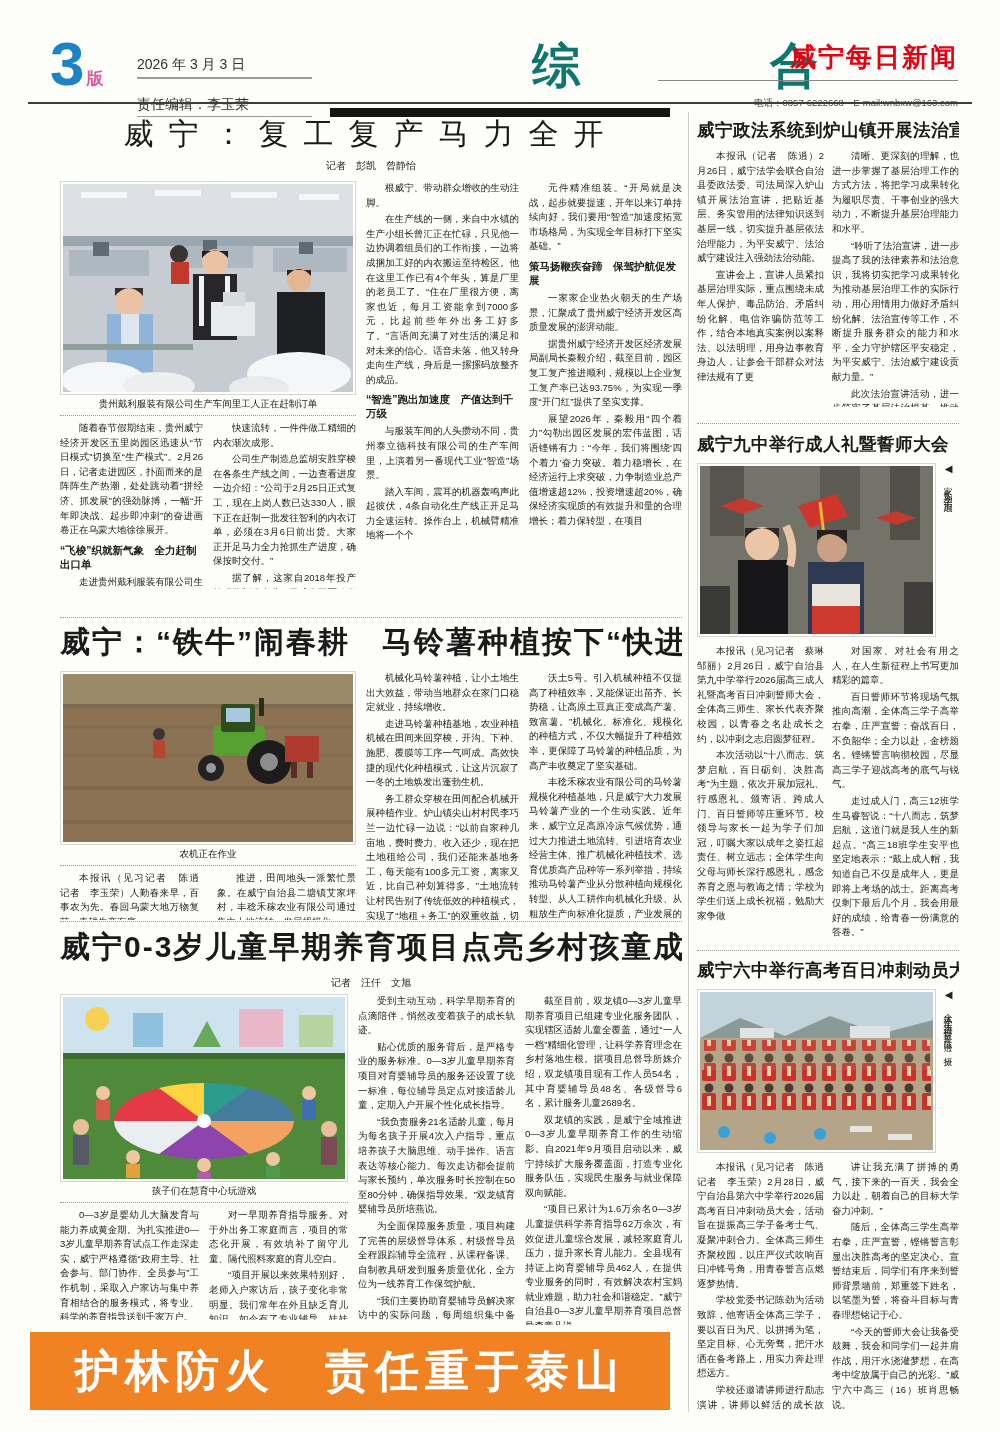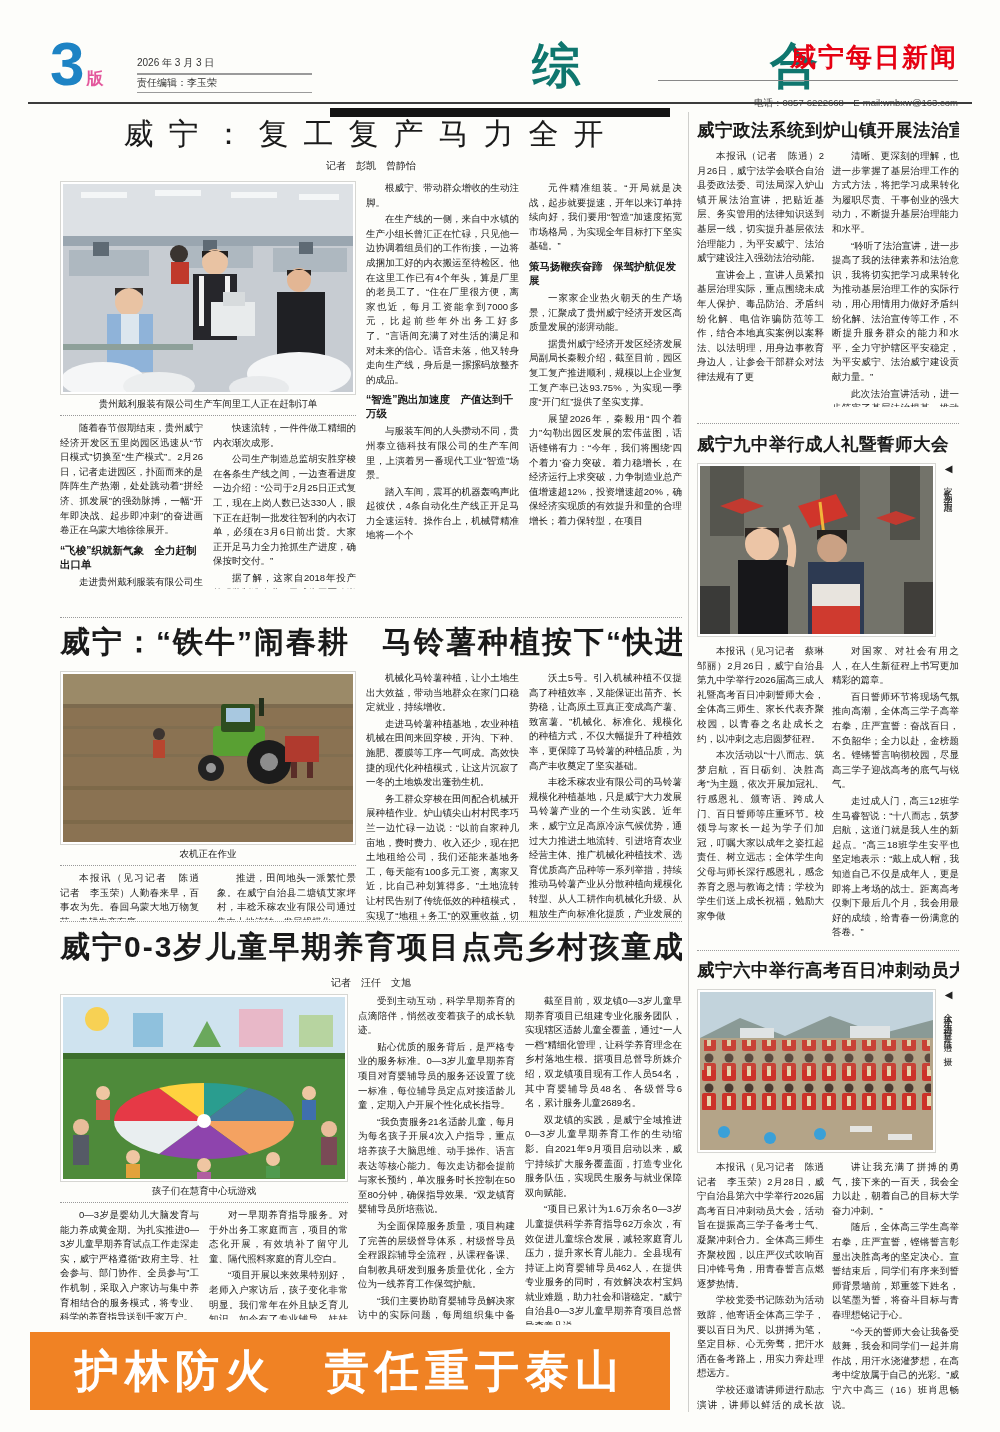--- a/index.html
+++ b/index.html
@@ -3,23 +3,23 @@
 <meta charset="utf-8">
 <style>
   html,body{margin:0;padding:0;background:#e8e8e4;}
   #page{position:relative;width:1000px;height:1432px;margin:0 auto;background:#fdfdfa;
         font-family:"Liberation Sans",sans-serif;color:#1a1a1a;overflow:hidden;}
   
   .masthead{position:absolute;left:42px;top:36px;width:916px;height:64px;}
   .pageno-wrap{position:absolute;left:8px;top:0;display:flex;align-items:flex-end;}
   .pageno{font-size:62px;line-height:56px;font-weight:900;color:#1d83c4;}
   .pageno-ban{font-size:17px;font-weight:bold;color:#e3579c;margin-left:2px;margin-bottom:2px;}
-  .dateblock{position:absolute;left:95px;top:18px;width:175px;font-size:10px;color:#333;}
+  .dateblock{position:absolute;left:95px;top:18px;width:175px;font-size:14px;color:#333;}
   .dateblock .row1{padding:2px 0 3px;border-bottom:2px solid #9a9a9a;}
-  .dateblock .row2{padding:1px 0 2px;border-bottom:1px solid #9a9a9a;}
+  .dateblock .row2{padding:17px 0 2px;border-bottom:1px solid #9a9a9a;}
   .section-title{position:absolute;left:300px;top:-2px;width:400px;text-align:right;
         font-size:48px;font-weight:900;color:#0f766e;font-family:"Liberation Serif",serif;
         letter-spacing:190px;text-indent:190px;white-space:nowrap;}
   .black-bar{position:absolute;left:288px;top:72px;width:340px;height:9px;background:#141414;}
   .paper-name{position:absolute;right:0;top:4px;font-size:26px;font-weight:900;color:#e60012;
         font-family:"Liberation Serif",serif;letter-spacing:2px;}
   .contact{position:absolute;right:0;top:44px;width:300px;border-top:1px solid #888;
         padding-top:16px;font-size:9.5px;color:#444;text-align:right;}
   .header-rule{position:absolute;left:28px;top:102px;width:944px;height:0;border-top:2px solid #3c3c3c;}
   

